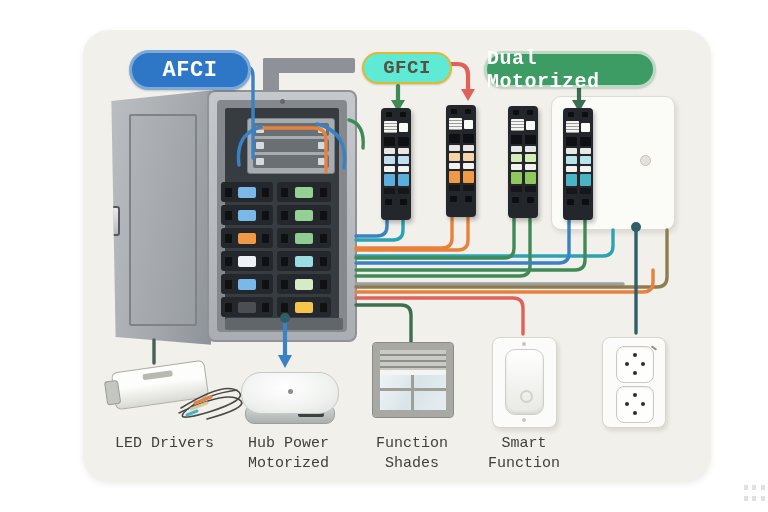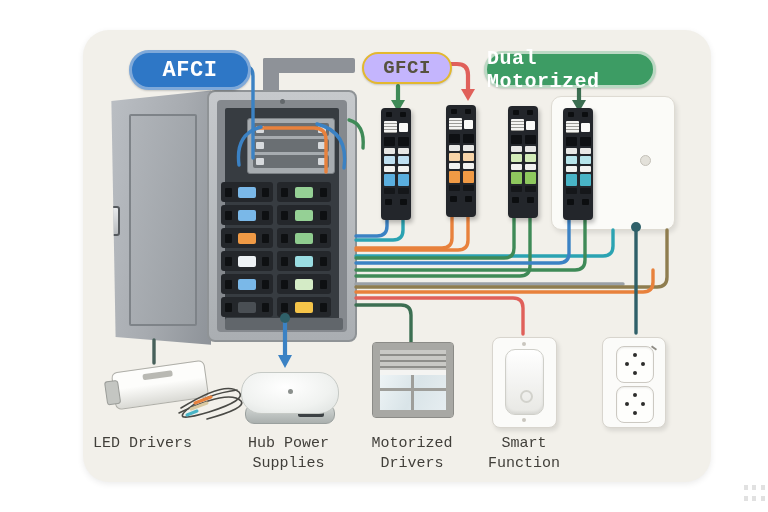--- a/index.html
+++ b/index.html
@@ -113,21 +113,21 @@
   #outlet-plate{left:591px;top:337px;width:62px;height:89px;background:#fbfbf9;
         border:1px solid #d8d5ce;border-radius:8px;box-shadow:2px 3px 4px rgba(0,0,0,0.10);}
   .socket{left:13px;width:36px;height:35px;background:#fefefc;border:1px solid #ccc9c2;
         border-radius:8px;box-shadow:inset 0 1px 2px rgba(0,0,0,0.08);}
   .hole{position:absolute;width:4px;height:4px;border-radius:50%;background:#2d2d2b;}
   #outlet-mark{left:48px;top:9px;width:6px;height:2px;background:#8f8c85;transform:rotate(35deg);}
 
   
   .dev-label{top:434px;text-align:center;color:#413f3a;font-size:15px;line-height:1.32;
         z-index:6;font-weight:500;}
-  #lab-led{left:74px;width:115px;}
+  #lab-led{left:96px;width:115px;}
   #lab-hub{left:225px;width:105px;}
   #lab-shades{left:355px;width:92px;}
   #lab-switch{left:467px;width:92px;}
   #lab-outlet{left:570px;width:102px;}
 
   
   #watermark{left:733px;top:485px;width:30px;height:18px;display:grid;z-index:6;
         grid-template-columns:repeat(4,1fr);grid-gap:3px;opacity:0.45;}
   #watermark span{display:block;width:4px;height:5px;background:#bdbdbd;}
 </style>
@@ -398,21 +398,21 @@
           <i class="s6"></i>
         </div>
       </div>
       <div class="bk-bot">
         <i></i>
         <i></i>
       </div>
     </div>
 
   <div id="pill-afci" class="pill abs" style="background: rgb(46, 119, 198); color: rgb(255, 255, 255);">AFCI</div>
-  <div id="pill-gfci" class="pill abs" style="background: #c4b5fd; color: rgb(86, 82, 63);">GFCI</div>
+  <div id="pill-gfci" class="pill abs" style="background: #5eead4; color: rgb(86, 82, 63);">GFCI</div>
   <div id="pill-dual" class="pill abs" style="background: rgb(61, 156, 100); color: rgb(255, 255, 255);">Dual Motorized</div>
 
   <div id="led-body" class="abs device">
     <div id="led-slot" class="abs"></div>
     <div id="led-cap" class="abs"></div>
   </div>
   <svg class="abs device" style="left:140px;top:375px;" width="110" height="50" viewBox="0 0 110 50">
     <g fill="none" stroke="#4a4a46" stroke-width="1.6" stroke-linecap="round">
       <path d="M30,33 q45,-28 58,-16 q8,8 -30,20 q-40,12 -20,-4 q18,-14 48,-18"></path>
       <path d="M28,38 q50,-24 62,-12 q6,7 -34,18"></path>
@@ -453,22 +453,22 @@
     </div>
     <div class="socket abs" style="top:48px;">
       <span class="hole" style="left:16px;top:6px;"></span>
       <span class="hole" style="left:8px;top:15px;"></span>
       <span class="hole" style="left:24px;top:15px;"></span>
       <span class="hole" style="left:16px;top:24px;"></span>
     </div>
   </div>
 
   <div id="lab-led" class="dev-label abs">LED Drivers</div>
-  <div id="lab-hub" class="dev-label abs">Hub Power Supplies</div>
-  <div id="lab-shades" class="dev-label abs">Motorized Drivers</div>
+  <div id="lab-hub" class="dev-label abs">Hub Power Motorized</div>
+  <div id="lab-shades" class="dev-label abs">Function Shades</div>
   <div id="lab-switch" class="dev-label abs">Smart Function</div>
 
   <div id="watermark" class="abs">
       <span></span>
       <span></span>
       <span></span>
       <span></span>
       <span></span>
       <span></span>
       <span></span>

